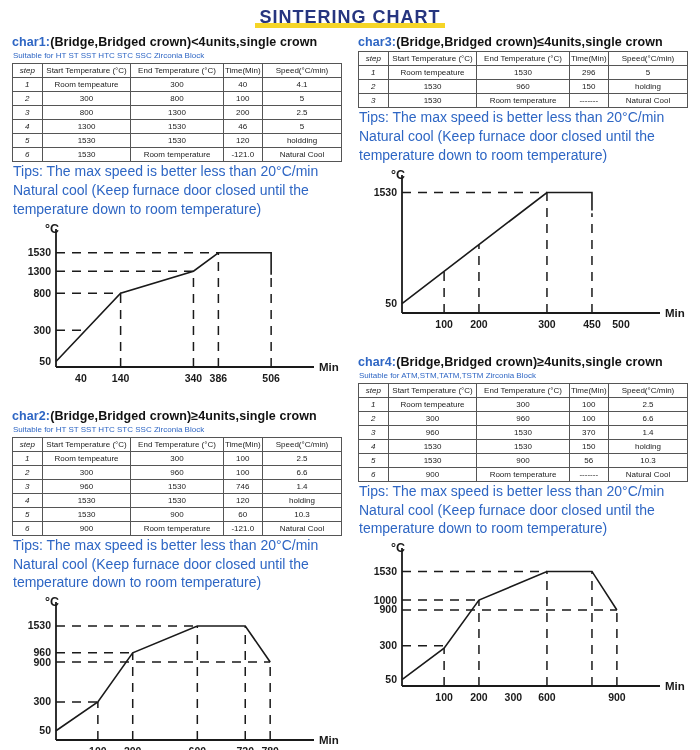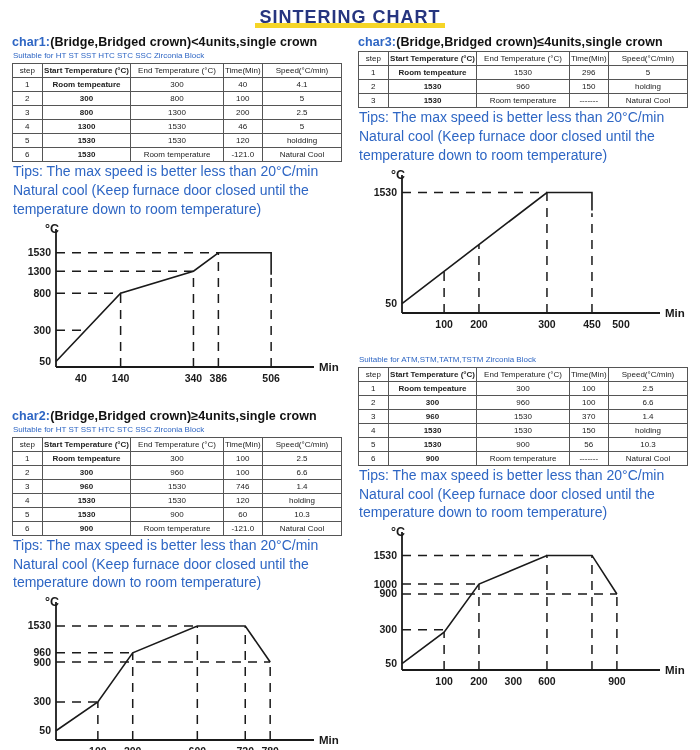--- a/index.html
+++ b/index.html
@@ -31,22 +31,22 @@
   .sec-prefix{color:var(--blue);}
   .suitable{font-size:8px;color:var(--blue);margin:0 0 3px 1px;}
   .sinter-table{width:100%;border-collapse:collapse;table-layout:fixed;}
   .sinter-table th,.sinter-table td{
     border:1px solid var(--border);
     font-size:8px;font-weight:normal;color:#222;
     text-align:center;vertical-align:middle;
     padding:2px 1px;white-space:nowrap;overflow:hidden;
     height:13px;
   }
-  .sinter-table th:nth-child(1),.sinter-table td:nth-child(1){width:9%;}
-  .sinter-table th:nth-child(2),.sinter-table td:nth-child(2){width:27%;font-weight:bold;}
+  .sinter-table th:nth-child(1),.sinter-table td:nth-child(1){width:9%;font-style:italic;}
+  .sinter-table th:nth-child(2),.sinter-table td:nth-child(2){width:27%;}
   .sinter-table th:nth-child(3),.sinter-table td:nth-child(3){width:28%;}
   .sinter-table th:nth-child(4),.sinter-table td:nth-child(4){width:12%;}
   .sinter-table th:nth-child(5),.sinter-table td:nth-child(5){width:24%;}
   .tips{font-size:14px;color:var(--blue);margin:0 0 2px 1px;line-height:1.35;}
   .chart-wrap{margin:2px 0 0 0;}
   svg text{font-family:"Liberation Sans", sans-serif;}
 </style>
 </head>
 <body>
 
@@ -293,20 +293,21 @@
               <text x="86.108" y="161" text-anchor="middle" font-size="10.5" font-weight="bold" fill="#1a1a1a">100</text>
               <text x="120.956" y="161" text-anchor="middle" font-size="10.5" font-weight="bold" fill="#1a1a1a">200</text>
               <text x="188.958" y="161" text-anchor="middle" font-size="10.5" font-weight="bold" fill="#1a1a1a">300</text>
               <text x="233.97" y="161" text-anchor="middle" font-size="10.5" font-weight="bold" fill="#1a1a1a">450</text>
               <text x="263.01" y="161" text-anchor="middle" font-size="10.5" font-weight="bold" fill="#1a1a1a">500</text>
               <polyline points="44,136.528 188.958,25.552000000000007 233.97,25.552000000000007 233.97,43.599999999999994" fill="none" stroke="#1a1a1a" stroke-width="1.6"></polyline>
             </svg></div>
   </section>
 
   <section class="chart-section">
+    <h2 class="sec-title"><span class="sec-prefix">char4:</span><span class="sec-rest">(Bridge,Bridged crown)≥4units,single crown</span></h2>
     <div class="suitable">Suitable for ATM,STM,TATM,TSTM Zirconia Block</div>
     <table class="sinter-table">
       <thead>
               <tr>
                 <th>step</th>
                 <th>Start Temperature (°C)</th>
                 <th>End Temperature (°C)</th>
                 <th>Time(Min)</th>
                 <th>Speed(°C/min)</th>
               </tr>

